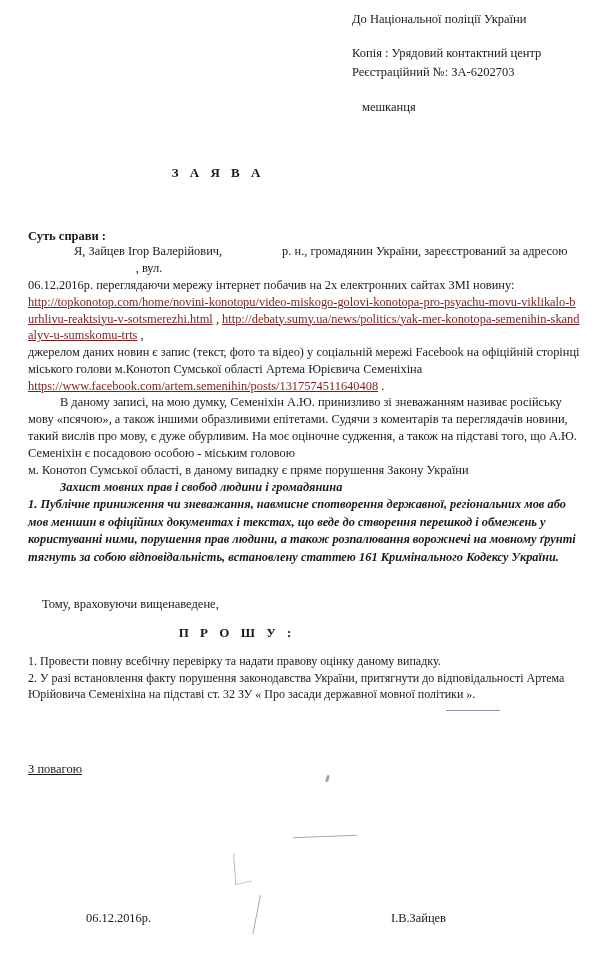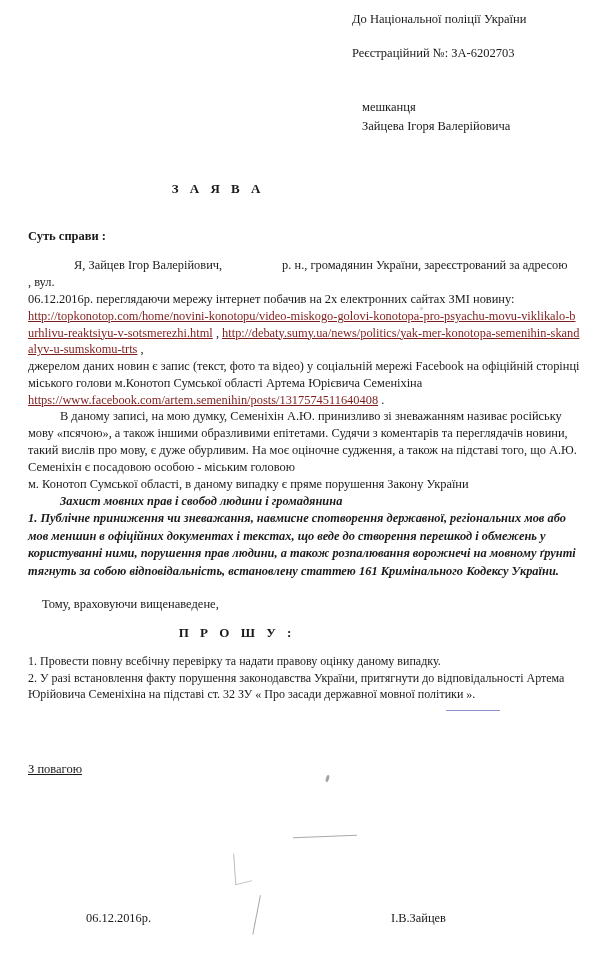--- a/index.html
+++ b/index.html
@@ -44,41 +44,41 @@
     top: 98px;
     font-size: 12.5px;
     line-height: 1.55;
   }
 
   
   .doc-title {
     position: absolute;
     left: 0;
     right: 0;
-    top: 181px;
+    top: 165px;
     text-align: center;
     font-size: 13px;
     font-weight: bold;
     letter-spacing: 4px;
     padding-right: 168px;
   }
 
   
   .section-label {
     position: absolute;
     left: 28px;
     top: 229px;
     font-size: 12.5px;
     font-weight: bold;
   }
 
   .body-text {
     position: absolute;
     left: 28px;
-    top: 257px;
+    top: 243px;
     width: 552px;
     font-size: 12.4px;
     line-height: 1.37;
     text-align: left;
   }
   .body-text p {
     margin: 0;
   }
   .p-indent {
     text-indent: 32px;
@@ -218,39 +218,39 @@
 </head>
 <body>
 
 <div class="page">
 
   <div class="addressee">
     <span>До Національної поліції України</span>
   </div>
 
   <div class="copy-block">
+    <div>Копія : Урядовий контактний центр</div>
     <div>Реєстраційний №: ЗА-6202703</div>
   </div>
 
   <div class="sender-block">
     <div>мешканця</div>
-    <div>Зайцева Ігоря Валерійовича</div>
   </div>
 
   <div class="doc-title">З А Я В А</div>
 
   <div class="section-label">Суть справи :</div>
 
   <div class="body-text">
 
     <p>
       <span class="gap-sm"></span><span>Я, Зайцев Ігор Валерійович,</span><span class="gap-md"></span><span>р. н., громадянин України, зареєстрований за адресою</span>
     </p>
 
-    <p style="padding-right:310px;">
+    <p style="text-align:center;padding-right:310px;">
       <span>, вул.</span>
     </p>
 
     <p>
       <span>06.12.2016р.  переглядаючи мережу інтернет побачив на 2х електронних сайтах ЗМІ новину:</span>
     </p>
 
     <p class="url-row">
       <a class="url" href="#">http://topkonotop.com/home/novini-konotopu/video-miskogo-golovi-konotopa-pro-psyachu-movu-viklikalo-burhlivu-reaktsiyu-v-sotsmerezhi.html</a><span> , </span><a class="url" href="#">http://debaty.sumy.ua/news/politics/yak-mer-konotopa-semenihin-skandalyv-u-sumskomu-trts</a><span> ,</span>
     </p>

